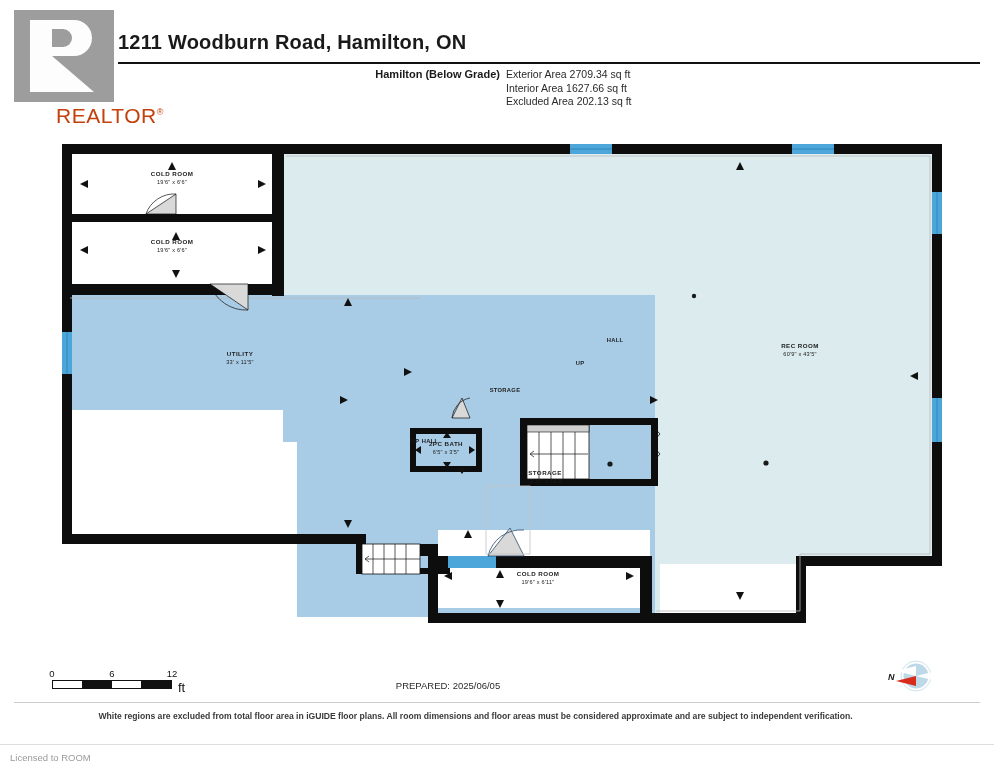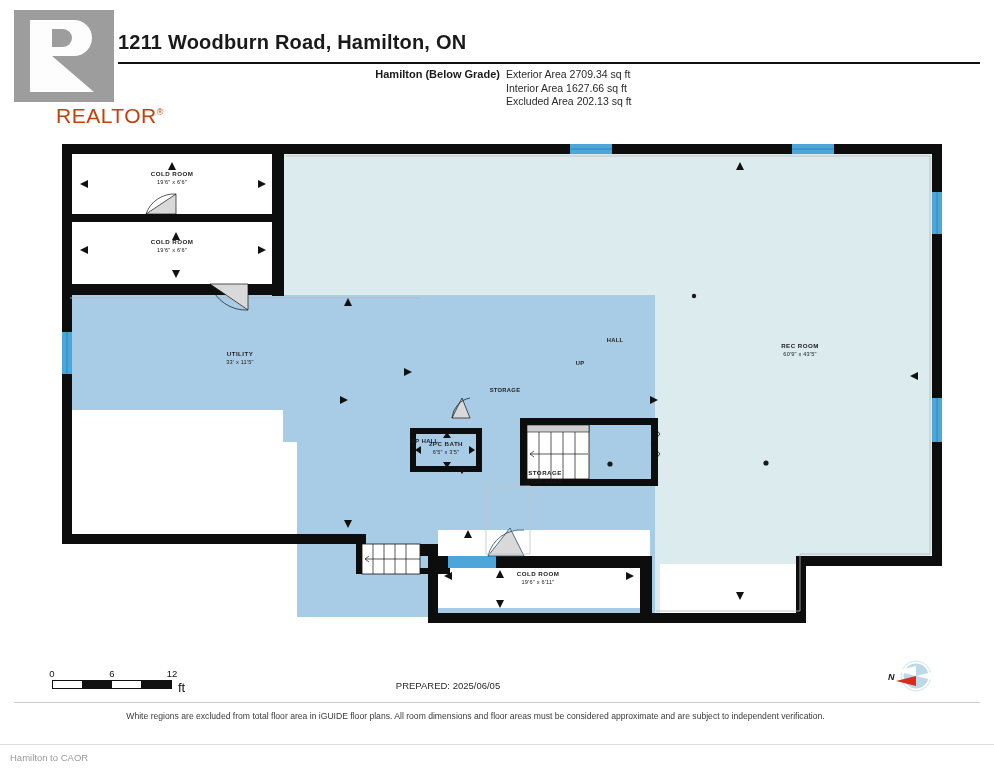--- a/index.html
+++ b/index.html
@@ -194,20 +194,21 @@
     width: 966px; height: 1px;
     background: #cccccc;
   }
   #disclaimer {
     position: absolute;
     left: 0; top: 711px;
     width: 951px;
     text-align: center;
     font-size: 8.6px;
     color: #3a3a3a;
+    font-weight: bold;
   }
   #license-rule {
     position: absolute;
     left: 0; top: 744px;
     width: 994px; height: 1px;
     background: #dddddd;
   }
   #license {
     position: absolute;
     left: 10px; top: 752px;
@@ -462,13 +463,13 @@
     <path d="M36,18 L16,13 L36,8 Z" fill="#ffffff"></path>
     <path d="M36,18 L16,23 L36,28 Z" fill="#d92b1c"></path>
     <path d="M36,18 L52,14 L52,22 Z" fill="#ffffff" opacity="0.9"></path>
     <text x="8" y="22" font-family="Liberation Sans, sans-serif" font-size="9" font-style="italic" font-weight="bold" fill="#1a1a1a">N</text>
   </svg>
 </div>
 
 <div id="disclaimer-rule"></div>
 <div id="disclaimer">White regions are excluded from total floor area in iGUIDE floor plans. All room dimensions and floor areas must be considered approximate and are subject to independent verification.</div>
 <div id="license-rule"></div>
-<div id="license">Hamilton to CAOR</div>
+<div id="license">Licensed to ROOM</div>
 
 </body></html>

